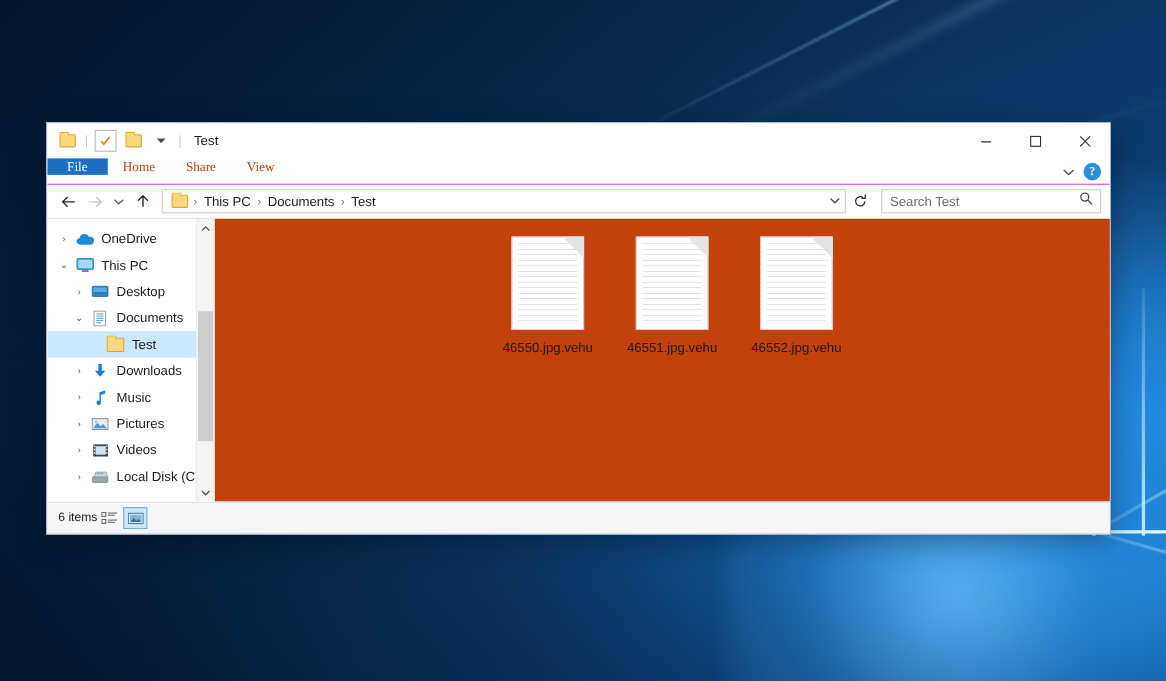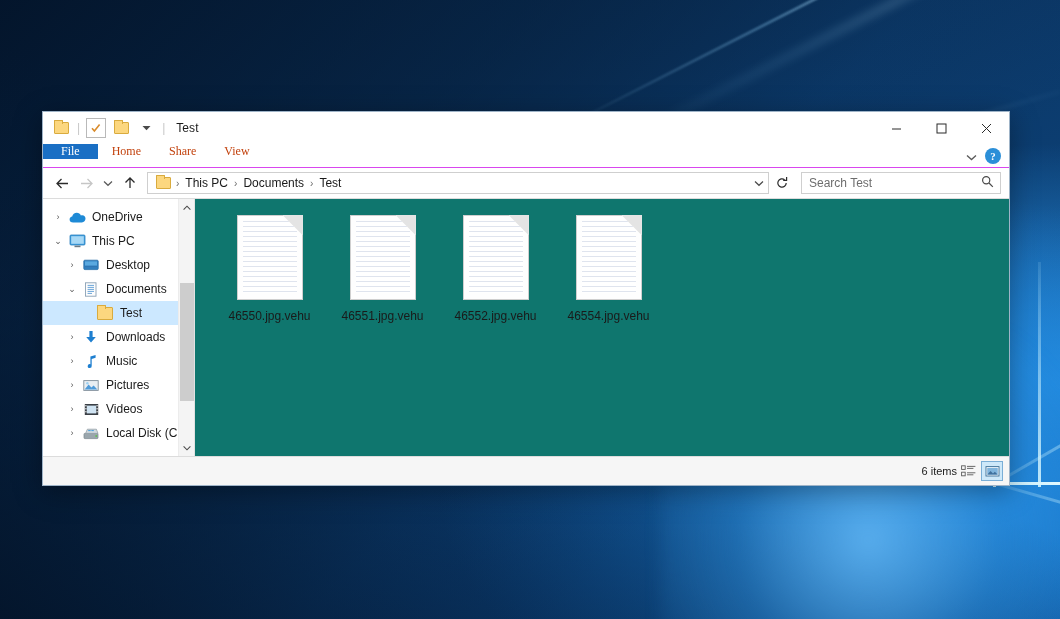--- a/index.html
+++ b/index.html
@@ -239,25 +239,26 @@
   .sb-thumb {
     position: absolute;
     left: 1px; top: 84px;
     width: 14px; height: 118px;
     background: #cdcdcd;
   }
 
   
   .filearea {
     flex: 1;
-    background: #0f766e;
+    background: #c2410c;
     padding: 14px 0 0 18px;
     display: flex; flex-wrap: wrap;
     align-content: flex-start;
     overflow: hidden;
+    justify-content: center;
   }
   .fileitem {
     width: 113px;
     padding-top: 2px;
     display: flex; flex-direction: column; align-items: center;
   }
   .doc-icon {
     position: relative;
     width: 66px; height: 85px;
     background: #fefefe;
@@ -292,21 +293,21 @@
     white-space: nowrap;
   }
 
   
   .statusbar {
     height: 29px; min-height: 25px;
     background: #f6f6f6;
     border-top: 1px solid #dcdcdc;
     display: flex; align-items: center;
     padding: 0 6px 0 10px;
-    justify-content: flex-end;
+    justify-content: flex-start;
   }
   .status-text { font-size: 11px; color: #1a1a1a; }
   .view-btns { display: flex; gap: 2px; align-items: center; }
   .view-btn {
     width: 22px; height: 20px;
     display: flex; align-items: center; justify-content: center;
     border: 1px solid transparent;
   }
   .view-btn.active {
     background: #cde8f9;
@@ -608,28 +609,20 @@
         <div class="fileitem">
           <div class="doc-icon">
             <div class="doc-lines"></div>
             <div class="doc-fold-mask"></div>
             <div class="doc-fold-tri"></div>
           </div>
           <div class="fname">46552.jpg.vehu</div>
         </div>
 
 
-        <div class="fileitem">
-          <div class="doc-icon">
-            <div class="doc-lines"></div>
-            <div class="doc-fold-mask"></div>
-            <div class="doc-fold-tri"></div>
-          </div>
-          <div class="fname">46554.jpg.vehu</div>
-        </div>
 
 
       </div>
     </div>
 
     <div class="statusbar">
       <span class="status-text">6 items</span>
       <div class="view-btns">
         <div class="view-btn">
           <svg width="15" height="13" viewBox="0 0 15 13">

